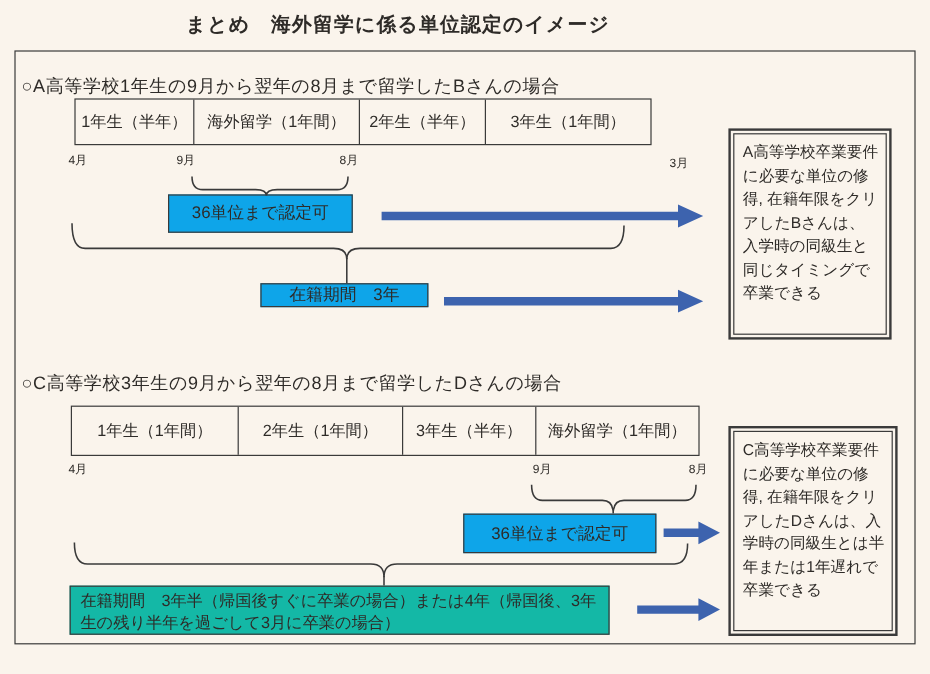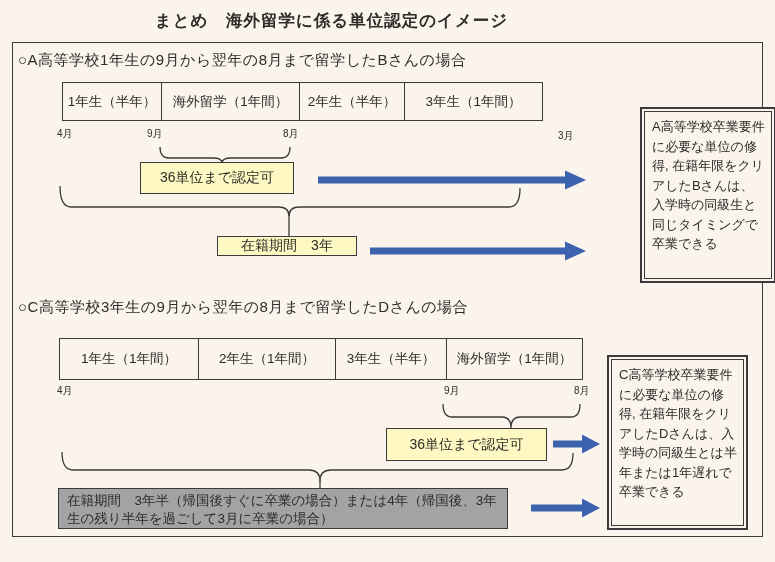--- a/index.html
+++ b/index.html
@@ -19,20 +19,21 @@
     letter-spacing:1px;
   }
   .outer-frame{
     left:12px;top:42px;width:751px;height:495px;
     border:1.5px solid #3a3a3a;
   }
   .section-heading{
     font-size:15px;
     letter-spacing:0.5px;
     white-space:nowrap;
+    margin-top:12px;
   }
   .timeline{
     display:flex;
     border:1.4px solid #3a3a3a;
     background:transparent;
   }
   .timeline .cell{
     display:flex;
     align-items:center;justify-content:center;
     border-right:1.4px solid #3a3a3a;
@@ -41,29 +42,29 @@
   }
   .timeline .cell:last-child{border-right:none;}
   .month{
     font-size:10px;
     white-space:nowrap;
   }
   .plain-box{
     border:1.2px solid #3a3a3a;
     display:flex;align-items:center;justify-content:center;
     font-size:14px;
-    background:#fef9c3;
+    background:#0ea5e9;
     text-align:center;
     white-space:nowrap;
   }
   .enroll-wide{
     border:1.2px solid #3a3a3a;
     font-size:13.5px;line-height:1.3;
     padding:3px 8px;
-    background:#a3a3a3;
+    background:#14b8a6;
   }
   .result-box{
     border:2px solid #3a3a3a;
     background:#faf4ec;
     padding:2px;
   }
   .result-inner{
     border:1px solid #3a3a3a;
     height:100%;
     box-sizing:border-box;
@@ -106,21 +107,21 @@
 
 <div class="abs month" style="left:57px;top:127px;">4月</div>
 <div class="abs month" style="left:147px;top:127px;">9月</div>
 <div class="abs month" style="left:283px;top:127px;">8月</div>
 <div class="abs month" style="left:527px;top:129px;margin-left:31px;">3月</div>
 
 <div class="abs plain-box" style="left:140px;top:162px;width:154px;height:32px;">36単位まで認定可</div>
 
 <div class="abs plain-box" style="left:217px;top:236px;width:140px;height:20px;">在籍期間　3年</div>
 
-<div class="abs result-box" style="left:607px;top:107px;width:136px;height:176px;margin-left:33px;">
+<div class="abs result-box" style="left:607px;top:107px;width:136px;height:176px;">
   <div class="result-inner">A高等学校卒業要件に必要な単位の修得, 在籍年限をクリアしたBさんは、入学時の同級生と同じタイミングで卒業できる</div>
 </div>
 
 <div class="abs section-heading" style="left:18px;top:298px;text-align:center;">○C高等学校3年生の9月から翌年の8月まで留学したDさんの場合</div>
 
 <div class="abs timeline" style="left:59px;top:338px;width:524px;height:42px;">
   <div class="cell" style="width:138px;">
     <div>1年生</div>
     <div>（1年間）</div>
   </div>

